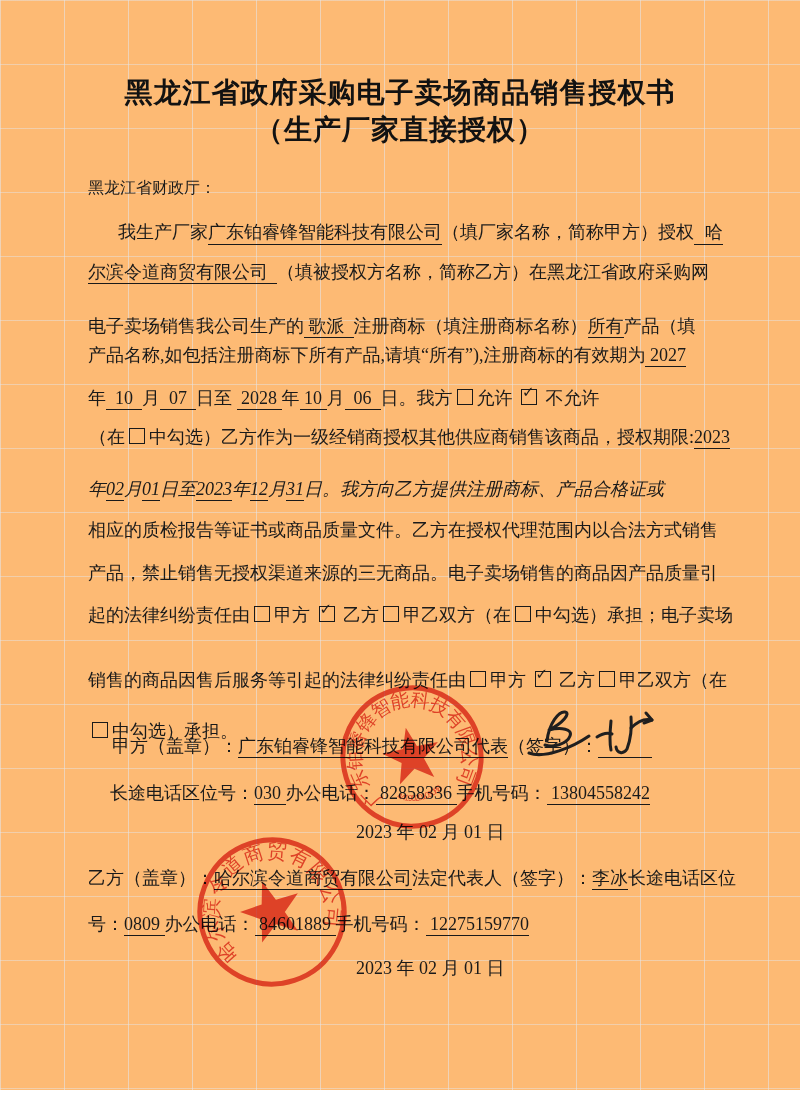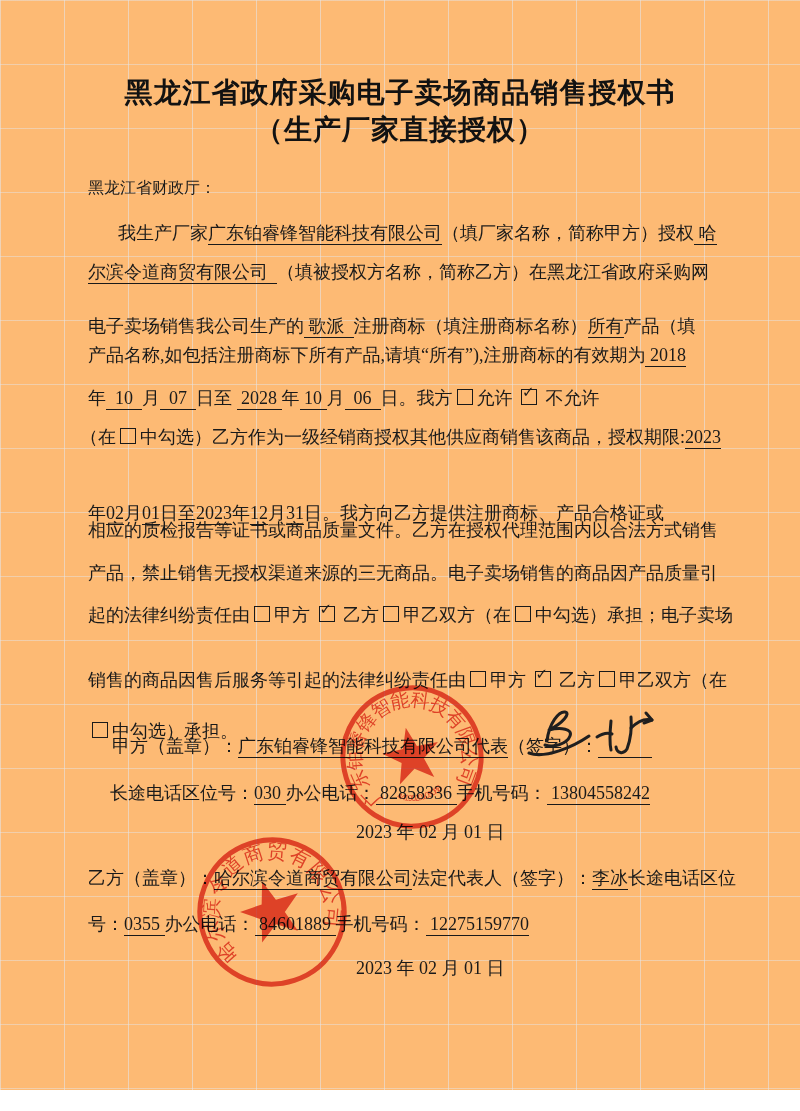--- a/index.html
+++ b/index.html
@@ -68,37 +68,37 @@
 <body>
 
 <div class="page">
 
   <div class="title" style="top:77px">黑龙江省政府采购电子卖场商品销售授权书</div>
   <div class="title" style="top:114px">（生产厂家直接授权）</div>
 
   <div class="salutation">黑龙江省财政厅：</div>
 
   <div>
-      <div class="line" style="top: 221px; left: 88px; padding-left: 30px;"><span class="seg">我生产厂家</span><span class="seg u">广东铂睿锋智能科技有限公司</span><span class="seg">（填厂家名称，简称甲方）授权</span><span class="seg u"> 哈</span></div>
+      <div class="line" style="top: 221px; left: 88px; padding-left: 30px; font-family: Liberation Mono, monospace;"><span class="seg">我生产厂家</span><span class="seg u">广东铂睿锋智能科技有限公司</span><span class="seg">（填厂家名称，简称甲方）授权</span><span class="seg u"> 哈</span></div>
       <div class="line" style="top: 260px; left: 88px;"><span class="seg u">尔滨令道商贸有限公司  </span><span class="seg">（填被授权方名称，简称乙方）在黑龙江省政府采购网</span></div>
       <div class="line" style="top: 298px; left: 88px; margin-top: 16px;"><span class="seg">电子卖场销售我公司生产的</span><span class="seg u"> 歌派  </span><span class="seg">注册商标（填注册商标名称）</span><span class="seg u">所有</span><span class="seg">产品（填</span></div>
-      <div class="line" style="top: 343px; left: 88px;"><span class="seg">产品名称,如包括注册商标下所有产品,请填“所有”),注册商标的有效期为</span><span class="seg u"> 2018</span></div>
+      <div class="line" style="top: 343px; left: 88px;"><span class="seg">产品名称,如包括注册商标下所有产品,请填“所有”),注册商标的有效期为</span><span class="seg u"> 2027</span></div>
       <div class="line" style="top: 386px; left: 88px;"><span class="seg">年</span><span class="seg u">  10  </span><span class="seg">月</span><span class="seg u">  07  </span><span class="seg">日至 </span><span class="seg u"> 2028 </span><span class="seg">年</span><span class="seg u"> 10 </span><span class="seg">月</span><span class="seg u">  06  </span><span class="seg">日。我方</span><span class="cb"></span><span class="seg">允许 </span><span class="cb ck"><span class="mark">✓</span></span><span class="seg"> 不允许</span></div>
-      <div class="line" style="top: 425px; left: 80px;"><span class="seg">（在</span><span class="cb"></span><span class="seg">中勾选）乙方作为一级经销商授权其他供应商销售该商品，授权期限:</span><span class="seg u">2023</span></div>
-      <div class="line" style="top: 501px; left: 88px;"><span class="seg">年</span><span class="seg u">02</span><span class="seg">月</span><span class="seg u">01</span><span class="seg">日至</span><span class="seg u">2023</span><span class="seg">年</span><span class="seg u">12</span><span class="seg">月</span><span class="seg u">31</span><span class="seg">日。我方向乙方提供注册商标、产品合格证或</span></div>
+      <div class="line" style="top: 425px; left: 89px;"><span class="seg">（在</span><span class="cb"></span><span class="seg">中勾选）乙方作为一级经销商授权其他供应商销售该商品，授权期限:</span><span class="seg u">2023</span></div>
+      <div class="line" style="top: 477px; left: 88px; font-style: italic;"><span class="seg">年</span><span class="seg u">02</span><span class="seg">月</span><span class="seg u">01</span><span class="seg">日至</span><span class="seg u">2023</span><span class="seg">年</span><span class="seg u">12</span><span class="seg">月</span><span class="seg u">31</span><span class="seg">日。我方向乙方提供注册商标、产品合格证或</span></div>
       <div class="line" style="top: 518px; left: 88px;"><span class="seg">相应的质检报告等证书或商品质量文件。乙方在授权代理范围内以合法方式销售</span></div>
       <div class="line" style="top: 561px; left: 88px; text-align: center;"><span class="seg">产品，禁止销售无授权渠道来源的三无商品。电子卖场销售的商品因产品质量引</span></div>
       <div class="line" style="top: 603px; left: 88px;"><span class="seg">起的法律纠纷责任由</span><span class="cb"></span><span class="seg">甲方 </span><span class="cb ck"><span class="mark">✓</span></span><span class="seg"> 乙方</span><span class="cb"></span><span class="seg">甲乙双方（在</span><span class="cb"></span><span class="seg">中勾选）承担；电子卖场</span></div>
       <div class="line" style="top: 668px; left: 88px;"><span class="seg">销售的商品因售后服务等引起的法律纠纷责任由</span><span class="cb"></span><span class="seg">甲方 </span><span class="cb ck"><span class="mark">✓</span></span><span class="seg"> 乙方</span><span class="cb"></span><span class="seg">甲乙双方（在</span></div>
       <div class="line" style="top: 695px; left: 88px; margin-top: 24px;"><span class="cb"></span><span class="seg">中勾选）承担。</span></div>
       <div class="line" style="top: 734px; left: 88px; padding-left: 24px;"><span class="seg">甲方（盖章）：</span><span class="seg u">广东铂睿锋智能科技有限公司代表</span><span class="seg">（签字）：</span><span class="seg u">            </span></div>
       <div class="line" style="top: 781px; left: 88px; padding-left: 22px;"><span class="seg">长途电话区位号：</span><span class="seg u">030 </span><span class="seg">办公电话：</span><span class="seg u"> 82858336 </span><span class="seg">手机号码：</span><span class="seg u"> 13804558242</span></div>
       <div class="line" style="top: 820px; left: 356px;"><span class="seg">2023 年 02 月 01 日</span></div>
       <div class="line" style="top: 866px; left: 88px;"><span class="seg">乙方（盖章）：</span><span class="seg u">哈尔滨令道商贸有限公司</span><span class="seg">法定代表人（签字）：</span><span class="seg u">李冰</span><span class="seg">长途电话区位</span></div>
-      <div class="line" style="top: 912px; left: 88px;"><span class="seg">号：</span><span class="seg u">0355 </span><span class="seg">办公电话：</span><span class="seg u"> 84601889 </span><span class="seg">手机号码：</span><span class="seg u"> 12275159770</span></div>
+      <div class="line" style="top: 912px; left: 88px;"><span class="seg">号：</span><span class="seg u">0809 </span><span class="seg">办公电话：</span><span class="seg u"> 84601889 </span><span class="seg">手机号码：</span><span class="seg u"> 12275159770</span></div>
       <div class="line" style="top: 956px; left: 356px;"><span class="seg">2023 年 02 月 01 日</span></div>
     </div>
 
   <svg class="signature" width="135" height="62" viewBox="0 0 135 62">
     <g fill="none" stroke="#1f1f1f" stroke-width="3" stroke-linecap="round" stroke-linejoin="round">
       <path d="M22 38 C24 20 34 8 40 9 C46 10 38 20 24 27 C36 24 48 26 45 33 C42 41 28 45 20 42"></path>
       <path d="M4 50 C20 56 48 44 64 33"></path>
       <path d="M86 18 C85 28 84 38 86 47"></path>
       <path d="M72 34 C78 30 82 29 87 31"></path>
       <path d="M106 14 C107 26 105 38 102 46 C98 52 92 50 91 44"></path>

